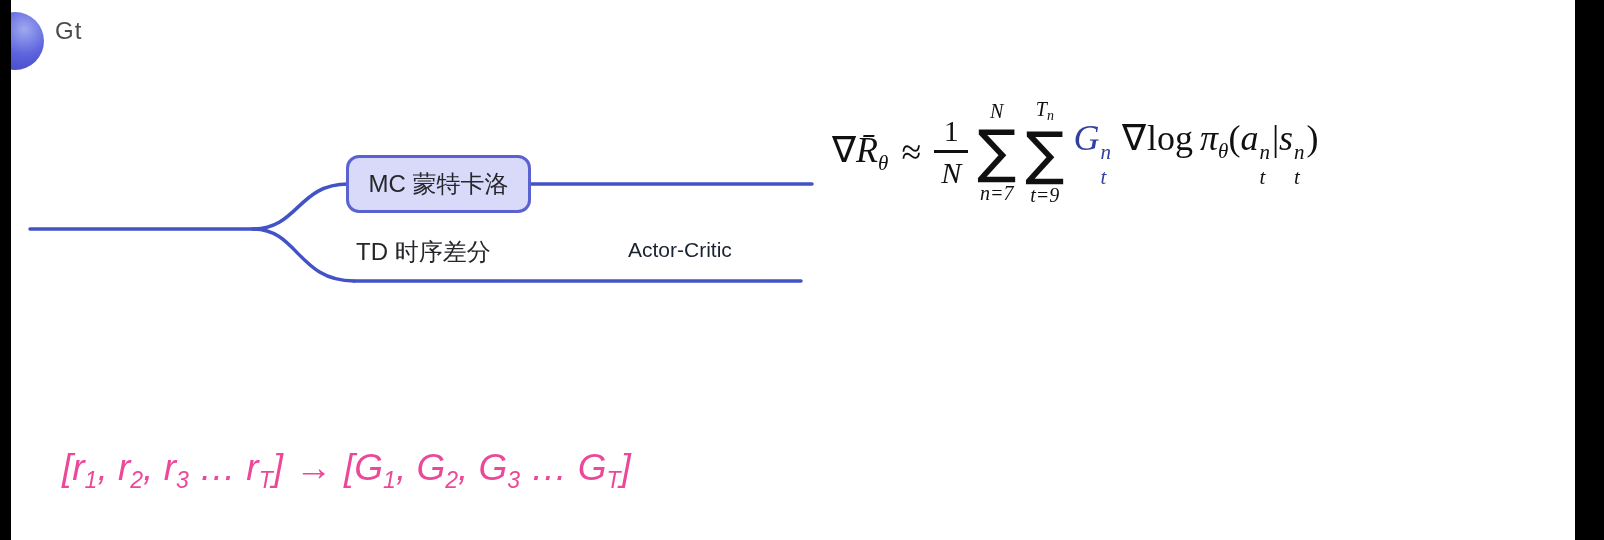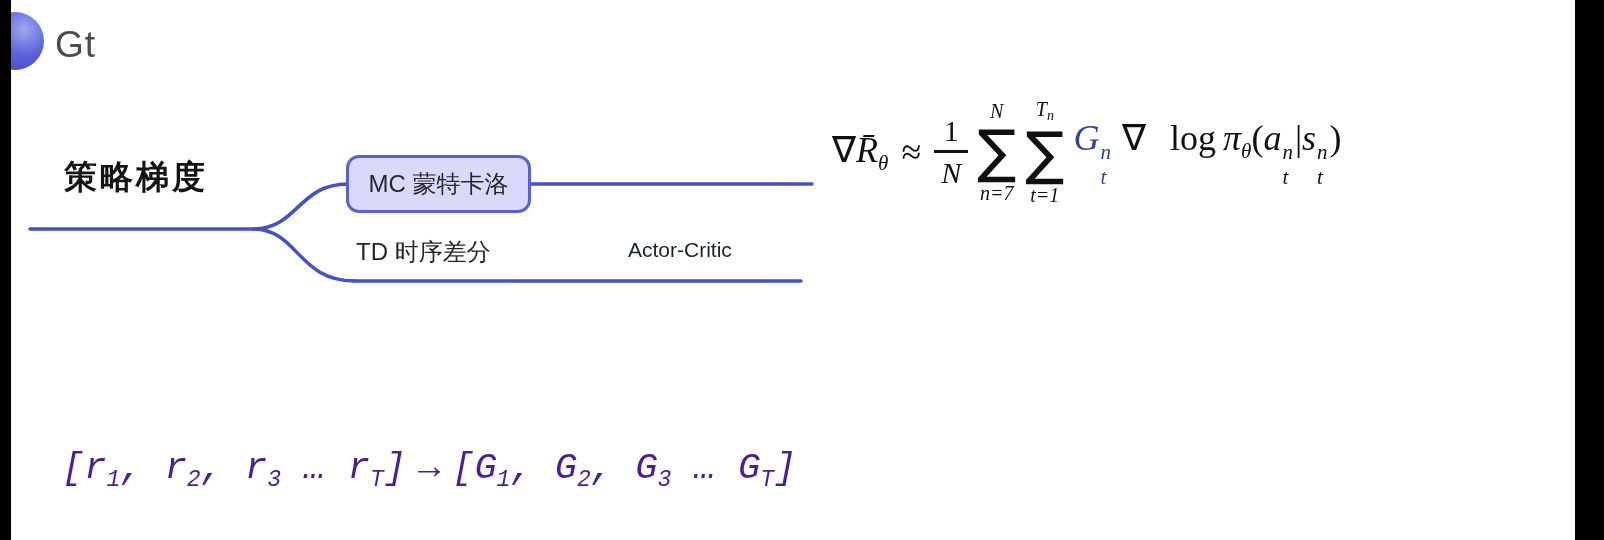--- a/index.html
+++ b/index.html
@@ -12,21 +12,21 @@
   .edge.left  { left:0;  width:11px; }
   .edge.right { right:0; width:29px; }
 
   
   .logo-sphere {
     position:absolute; left:-14px; top:12px; width:58px; height:58px; border-radius:50%;
     background: radial-gradient(circle at 66% 30%, #9fa9ef 0%, #5d64dd 45%, #3a3cbd 100%);
     z-index:5;
   }
   .logo-text {
-    position:absolute; left:55px; top:24px; font-size:37px; letter-spacing:1px;
+    position:absolute; left:55px; top:17px; font-size:24px; letter-spacing:1px;
     color: var(--logo-text, #4b4b4b); z-index:5;
   }
 
   
   .connectors { position:absolute; left:0; top:0; width:1604px; height:540px; z-index:1; pointer-events:none; }
   .connectors path { fill:none; stroke: var(--connector, #4353c6); stroke-width:3.5; stroke-linecap:round; }
   .root-label {
     position:absolute; left:64px; top:155px; font-size:33px; font-weight:700;
     letter-spacing:3px; color:#141414; z-index:2;
   }
@@ -55,27 +55,27 @@
   .frac .num { font-size:30px; padding:0 7px 4px; font-style:normal; }
   .frac .fbar { height:2.5px; background:#101010; }
   .frac .den { font-size:30px; padding:5px 7px 0; font-style:italic; }
   .sum { display:inline-flex; flex-direction:column; align-items:center; line-height:1; gap:3px; }
   .sum .lim { font-size:20px; font-style:italic; }
   .sum .limsub { font-size:14px; vertical-align:-4px; }
   .sum .sigma { font-size:58px; line-height:0.95; font-style:normal; font-family:"DejaVu Sans", sans-serif; }
   .ss { display:inline-flex; flex-direction:column; line-height:1; gap:4px; vertical-align:-9px; margin:0 2px 0 1px; }
   .ss span { font-size:21px; }
   .g-term { color: var(--g-term, #33409f); }
-  .logword { margin:0 7px 0 24px; }
+  .logword { margin:0 7px 0 1px; }
   .term .tok { white-space:pre; }
 
   
   .bottom-eq {
-    position:absolute; left:62px; top:447px; font-family:Liberation Mono, monospace;
-    font-style:italic; font-size:37px; color:#4c1d95; white-space:pre; z-index:2;
+    position:absolute; left:62px; top:447px; font-family:Liberation Sans, sans-serif;
+    font-style:italic; font-size:37px; color:#ec4899; white-space:pre; z-index:2;
   }
   .bottom-eq .bsub { font-size:23px; vertical-align:-8px; }
   .bottom-eq .arrow { font-style:normal; margin:0 12px; }
 </style>
 </head>
 <body>
 
 <div class="stage">
   <div class="edge left"></div>
   <div class="edge right"></div>
@@ -84,29 +84,28 @@
   <div class="logo-text">Gt</div>
 
   <svg class="connectors" viewBox="0 0 1604 540" xmlns="http://www.w3.org/2000/svg">
     <path d="M30 229 H253"></path>
     <path d="M253 229 C298 229 298 184 348 184"></path>
     <path d="M531 184 H812"></path>
     <path d="M253 229 C298 229 298 281 354 281"></path>
     <path d="M354 281 H801"></path>
   </svg>
 
-  <div class="root-label">策略梯度</div>
   <div class="mc-node">MC 蒙特卡洛</div>
   <div class="td-label">TD 时序差分</div>
   <div class="actor-critic-label">Actor-Critic</div>
 
   <div class="formula">
     <span class="term"><span class="rm tok">∇</span><span class="it tok">R̄</span><span class="sub">θ</span></span>
     <span class="approx rm">≈</span>
     <span class="frac"><span class="num">1</span><span class="fbar"></span><span class="den">N</span></span>
     <span class="sum"><span class="lim">N</span><span class="sigma">∑</span><span class="lim">n=7</span></span>
-    <span class="sum"><span class="lim"><span>T</span><span class="limsub">n</span></span><span class="sigma">∑</span><span class="lim">t=1</span></span>
+    <span class="sum"><span class="lim"><span>T</span><span class="limsub">n</span></span><span class="sigma">∑</span><span class="lim">t=9</span></span>
     <span class="g-term"><span class="it tok">G</span><span class="ss"><span class="it">n</span><span class="it">t</span></span></span>
     <span class="term"><span class="rm tok">∇</span><span class="rm tok logword">log</span><span class="it tok">π</span><span class="sub">θ</span><span class="rm tok">(</span><span class="it tok">a</span><span class="ss"><span class="it">n</span><span class="it">t</span></span><span class="rm tok">|</span><span class="it tok">s</span><span class="ss"><span class="it">n</span><span class="it">t</span></span><span class="rm tok">)</span></span>
   </div>
 
   <div class="bottom-eq"><span>[r</span><span class="bsub">1</span><span>, r</span><span class="bsub">2</span><span>, r</span><span class="bsub">3</span><span> … r</span><span class="bsub">T</span><span>]</span><span class="arrow">→</span><span>[G</span><span class="bsub">1</span><span>, G</span><span class="bsub">2</span><span>, G</span><span class="bsub">3</span><span> … G</span><span class="bsub">T</span><span>]</span></div>
 </div>
 
 </body></html>

